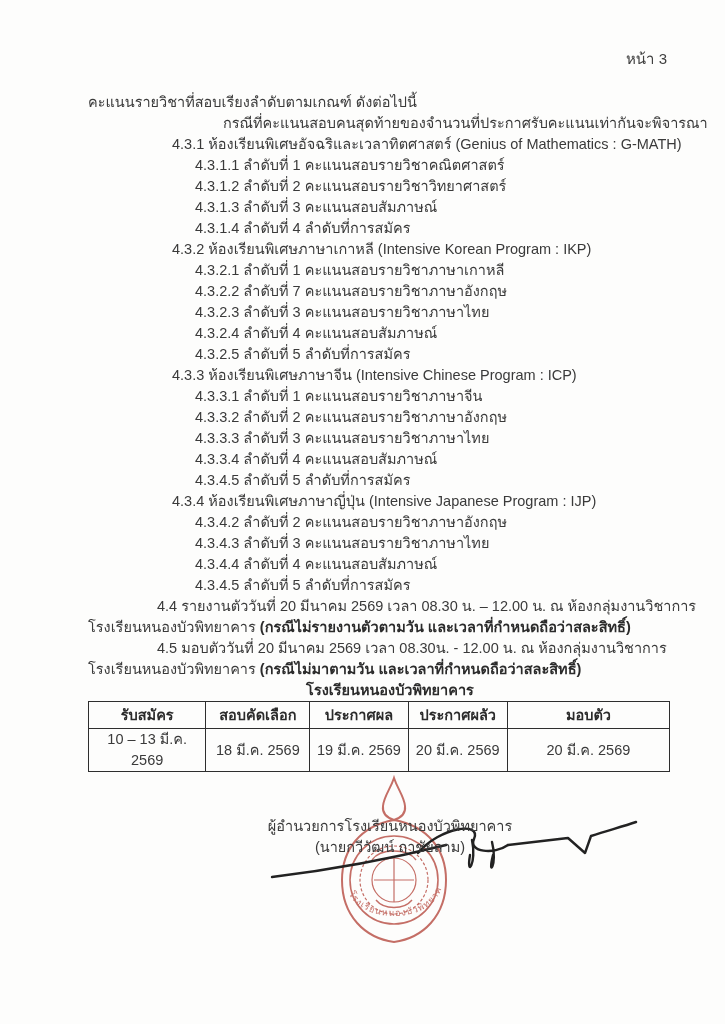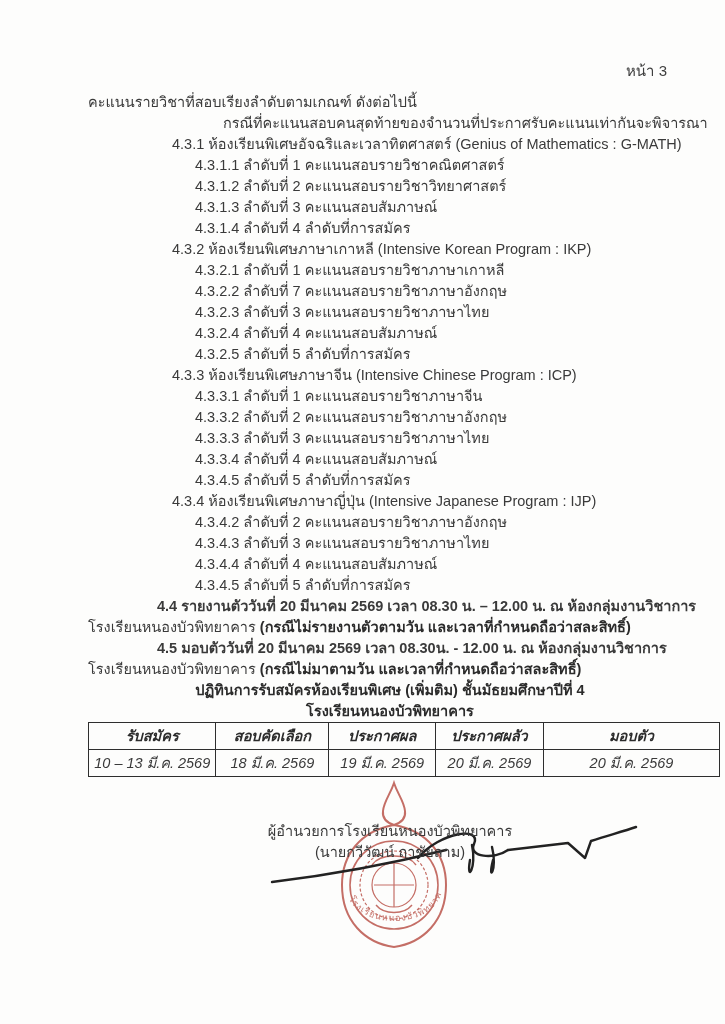--- a/index.html
+++ b/index.html
@@ -9,39 +9,38 @@
     margin:0 auto;
     background:#fdfdfc;
     color:#3a3a3a;
     font-family:"Liberation Sans","DejaVu Sans",sans-serif;
     font-size:14.5px;
     line-height:21px;
     overflow:hidden;
     box-sizing:border-box;
   }
   .page-number{
-    position:absolute;top:60px;right:58px;
+    position:absolute;top:48px;right:58px;
     font-size:15px;color:#3f3f3f;
   }
   .content{
     position:absolute;top:92px;left:88px;width:604px;
   }
   .line{white-space:nowrap;}
   .ind-intro{padding-left:135px;}
   .ind-h{padding-left:84px;}
   .ind-i{padding-left:107px;}
-  .ind-c{padding-left:69px;font-weight:bold;}
+  .ind-c{padding-left:69px;}
   .bold{font-weight:bold;color:#2b2b2b;}
   .center{text-align:center;white-space:nowrap;}
   table.calendar{
     border-collapse:collapse;
-    width:632px;
+    width:582px;
     table-layout:fixed;
     color:#3a3a3a;
-    font-style:italic;
   }
   table.calendar th,table.calendar td{
     border:1.6px solid #2e2e2e;
     height:26px;
     text-align:center;
     font-size:14.5px;
     padding:0 2px;
     overflow:hidden;
   }
   table.calendar th{font-weight:bold;color:#2b2b2b;}
@@ -99,21 +98,20 @@
     <div class="line ind-i">4.3.4.3 ลำดับที่ 3 คะแนนสอบรายวิชาภาษาไทย</div>
     <div class="line ind-i">4.3.4.4 ลำดับที่ 4 คะแนนสอบสัมภาษณ์</div>
     <div class="line ind-i">4.3.4.5 ลำดับที่ 5 ลำดับที่การสมัคร</div>
 
     <div class="line ind-c">4.4 รายงานตัววันที่ 20 มีนาคม 2569 เวลา 08.30 น. – 12.00 น. ณ ห้องกลุ่มงานวิชาการ</div>
     <div class="line"><span>โรงเรียนหนองบัวพิทยาคาร </span><span class="bold">(กรณีไม่รายงานตัวตามวัน และเวลาที่กำหนดถือว่าสละสิทธิ์)</span></div>
 
     <div class="line ind-c">4.5 มอบตัววันที่ 20 มีนาคม 2569 เวลา 08.30น. - 12.00 น. ณ ห้องกลุ่มงานวิชาการ</div>
     <div class="line"><span>โรงเรียนหนองบัวพิทยาคาร </span><span class="bold">(กรณีไม่มาตามวัน และเวลาที่กำหนดถือว่าสละสิทธิ์)</span></div>
 
-    <div class="center bold">ปฏิทินการรับสมัครห้องเรียนพิเศษ (เพิ่มติม) ชั้นมัธยมศึกษาปีที่ 4</div>
     <div class="center bold">โรงเรียนหนองบัวพิทยาคาร</div>
 
     <table class="calendar">
       <colgroup>
         <col style="width:20.2%">
           <col style="width:17.9%">
           <col style="width:16.9%">
           <col style="width:17.1%">
           <col style="width:27.9%">
       </colgroup>

